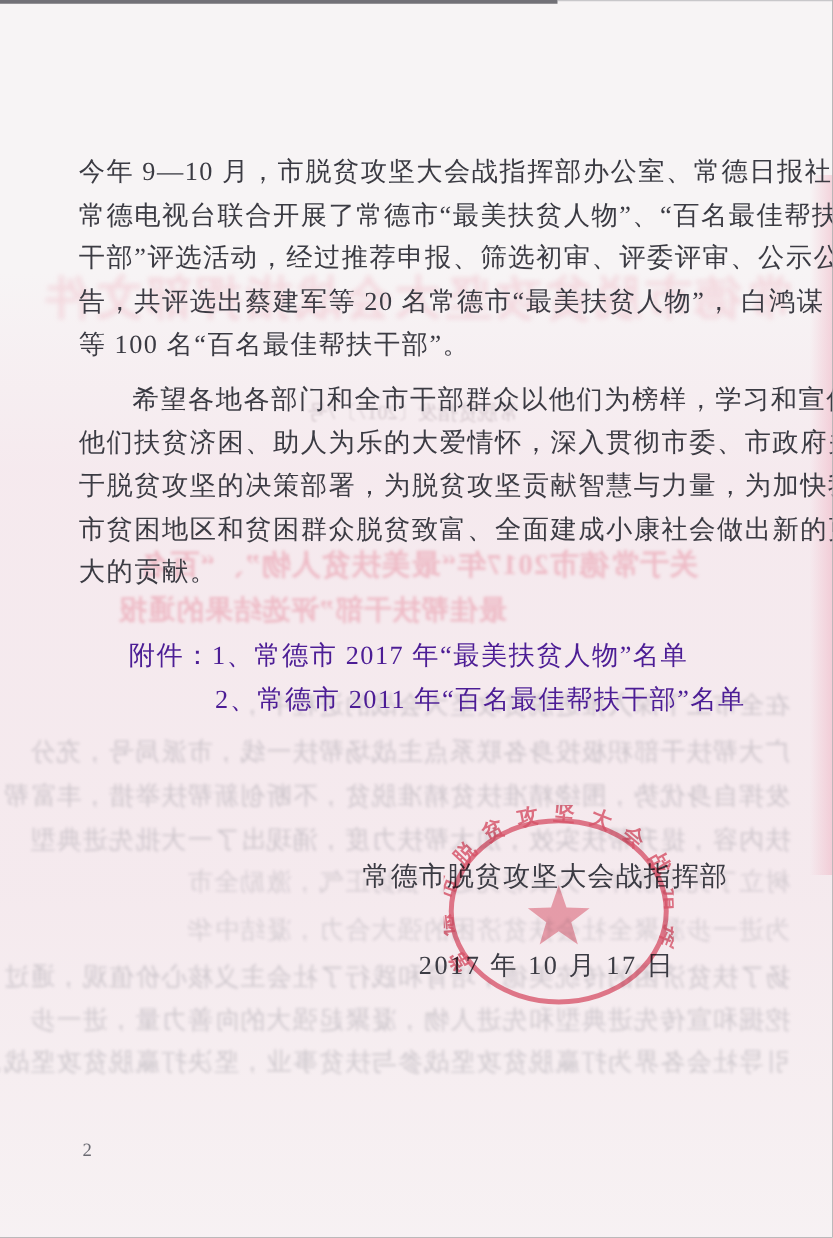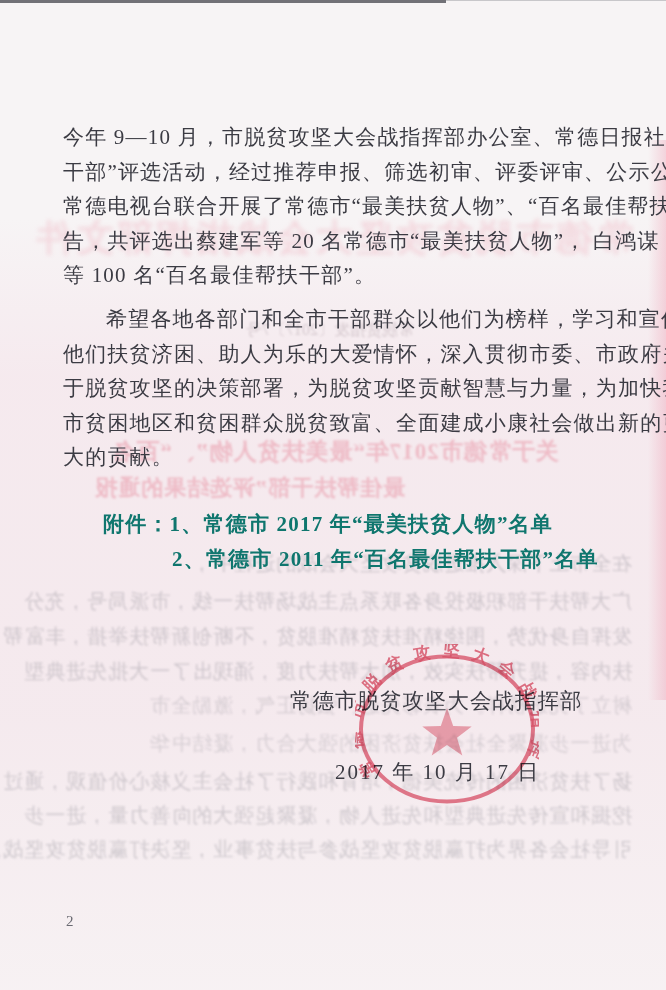--- a/index.html
+++ b/index.html
@@ -20,21 +20,21 @@
   .bleed{position:absolute;white-space:nowrap;transform:scaleX(-1);z-index:1;pointer-events:none;}
   .bleed.red-big{font-size:37px;font-weight:bold;letter-spacing:3px;color:rgba(231,112,134,0.20);filter:blur(2px);text-align:center;}
   .bleed.docnum{font-size:16px;color:rgba(140,120,128,0.30);filter:blur(1px);text-align:center;}
   .bleed.red-title{font-size:23px;font-weight:bold;letter-spacing:1px;color:rgba(225,95,117,0.33);filter:blur(1.3px);text-align:center;}
   .bleed.gray{font-size:20px;letter-spacing:1px;color:rgba(108,108,120,0.28);filter:blur(1.2px);text-align:left;}
 
   
   .para{position:absolute;left:63px;width:545px;z-index:2;color:#3b3b43;}
   .para .line{height:34.5px;line-height:34.5px;font-size:21px;letter-spacing:1.2px;white-space:nowrap;}
   .indent{padding-left:43px;}
-  .attach-line{position:absolute;z-index:2;color:#0f766e;font-size:21px;letter-spacing:1.2px;white-space:nowrap;font-weight:bold;}
+  .attach-line{position:absolute;z-index:2;color:#4c1d95;font-size:21px;letter-spacing:1.2px;white-space:nowrap;}
   .signature{position:absolute;left:290px;top:686px;z-index:2;color:#3b3b43;font-size:21.5px;letter-spacing:1px;white-space:nowrap;}
   .docdate{position:absolute;left:335px;top:758px;z-index:2;color:#3b3b43;font-size:21px;letter-spacing:2px;white-space:nowrap;}
   .pagenum{position:absolute;left:66px;top:913px;z-index:2;color:#6a6a72;font-size:15px;}
 
   
   .seal{position:absolute;left:355px;top:644px;z-index:3;mix-blend-mode:multiply;opacity:.92;filter:blur(.35px);}
   .seal text{font-family:"Liberation Serif","DejaVu Serif",serif;font-weight:bold;}
 </style>
 </head>
 <body>
@@ -56,22 +56,22 @@
   <div class="bleed gray" style="top:623px;left:40px;width:592px;">发挥自身优势，围绕精准扶贫精准脱贫，不断创新帮扶举措，丰富帮</div>
   <div class="bleed gray" style="top:658px;left:40px;width:592px;">扶内容，提升帮扶实效，加大帮扶力度，涌现出了一大批先进典型</div>
   <div class="bleed gray" style="top:692px;left:40px;width:592px;opacity:.8;">树立了先进榜样。为表彰先进、弘扬正气，激励全市</div>
   <div class="bleed gray" style="top:730px;left:40px;width:592px;opacity:.8;">为进一步凝聚全社会扶贫济困的强大合力，凝结中华</div>
   <div class="bleed gray" style="top:768px;left:40px;width:592px;">扬了扶贫济困的传统美德，培育和践行了社会主义核心价值观，通过</div>
   <div class="bleed gray" style="top:802px;left:40px;width:592px;">挖掘和宣传先进典型和先进人物，凝聚起强大的向善力量，进一步</div>
   <div class="bleed gray" style="top:836px;left:40px;width:592px;">引导社会各界为打赢脱贫攻坚战参与扶贫事业，坚决打赢脱贫攻坚战。</div>
 
   <div class="para" style="top:120px;">
     <div class="line">今年 9—10 月，市脱贫攻坚大会战指挥部办公室、常德日报社、</div>
+    <div class="line">常德电视台联合开展了常德市“最美扶贫人物”、“百名最佳帮扶</div>
     <div class="line">干部”评选活动，经过推荐申报、筛选初审、评委评审、公示公</div>
-    <div class="line">常德电视台联合开展了常德市“最美扶贫人物”、“百名最佳帮扶</div>
     <div class="line">告，共评选出蔡建军等 20 名常德市“最美扶贫人物”， 白鸿谋</div>
     <div class="line">等 100 名“百名最佳帮扶干部”。</div>
   </div>
 
   <div class="para" style="top:302px;">
     <div class="line indent">希望各地各部门和全市干部群众以他们为榜样，学习和宣传</div>
     <div class="line">他们扶贫济困、助人为乐的大爱情怀，深入贯彻市委、市政府关</div>
     <div class="line">于脱贫攻坚的决策部署，为脱贫攻坚贡献智慧与力量，为加快我</div>
     <div class="line">市贫困地区和贫困群众脱贫致富、全面建成小康社会做出新的更</div>
     <div class="line">大的贡献。</div>

